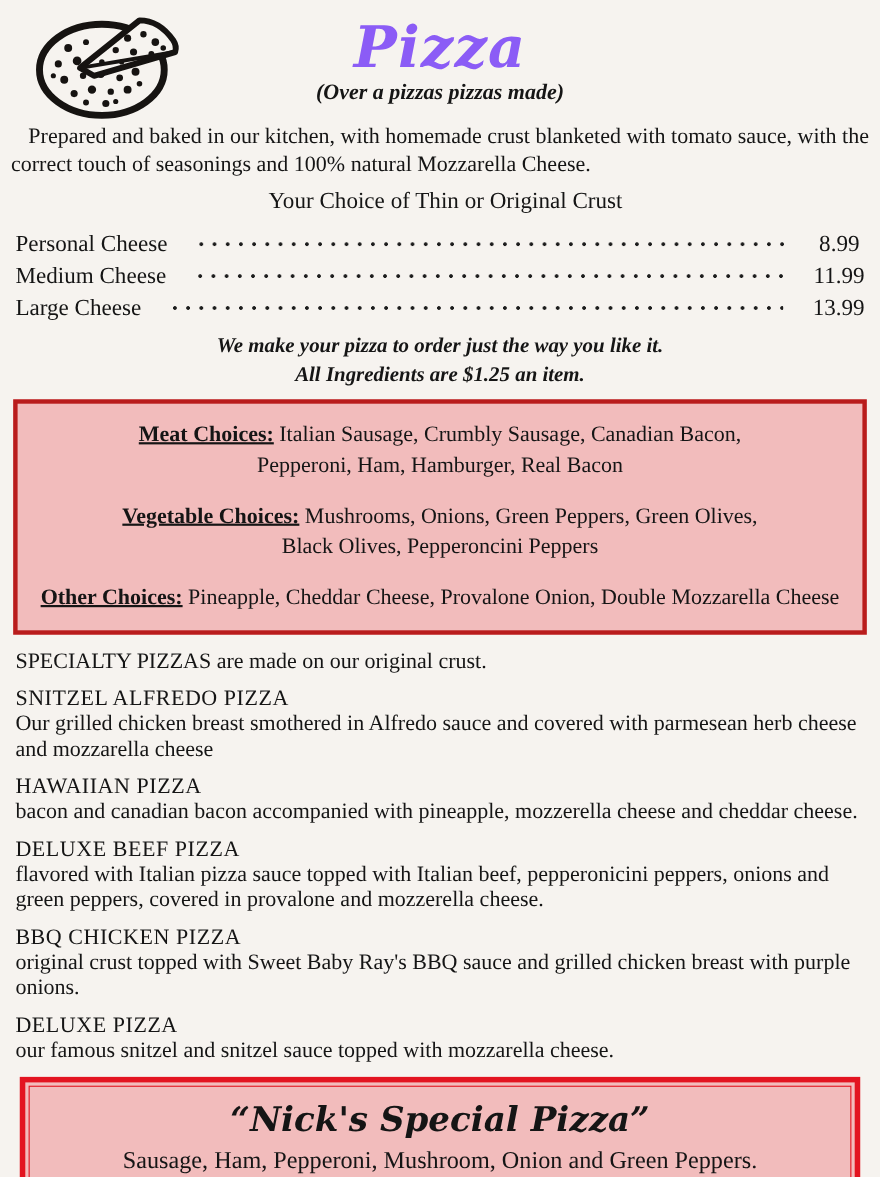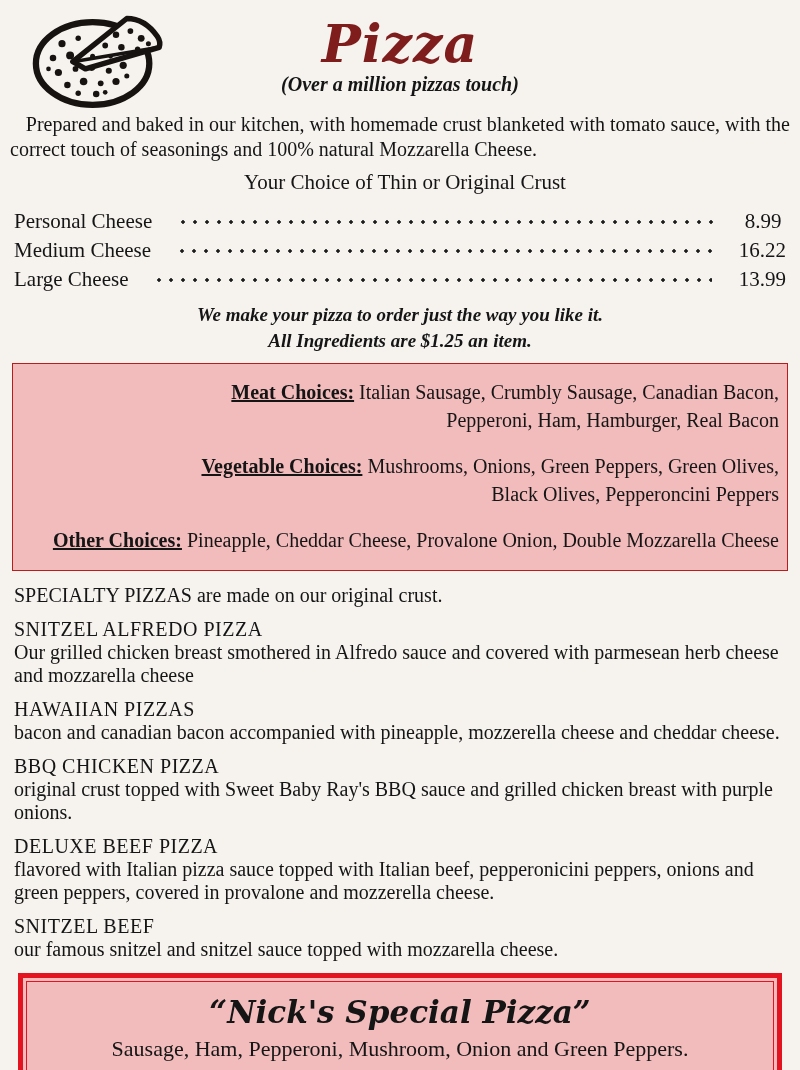--- a/index.html
+++ b/index.html
@@ -14,21 +14,21 @@
   }
 
   
   .header { position: relative; height: 108px; }
   .logo-wrap { position: absolute; left: 26px; top: 5px; width: 144px; height: 108px; }
   .title-wrap { text-align: center; padding-top: 16px; }
   .page-title {
     font-family: "DejaVu Serif", serif;
     font-style: italic; font-weight: bold;
     font-size: 52px; line-height: 56px;
-    color: #7f1d1d;
+    color: #8b5cf6;
     letter-spacing: 1px;
   }
   .page-subtitle {
     font-weight: bold; font-style: italic;
     font-size: 20px; line-height: 24px; margin-top: 0px;
   }
 
   
   .intro { margin: 4px 10px 0 10px; font-size: 20px; line-height: 25px; }
   .intro .l1 { padding-left: 14px; text-align: right; }
@@ -46,24 +46,24 @@
   }
   .price-val { min-width: 46px; text-align: center; }
 
   
   .notes { text-align: center; font-weight: bold; font-style: italic; font-size: 19px; margin-top: 8px; }
   .notes div { line-height: 26px; }
 
   
   .choices-box {
     margin: 9px 12px 0 12px;
-    border: 1px solid #b91c1c;
+    border: 4px solid #b91c1c;
     background: #f2bcbc;
     padding: 14px 8px 10px 8px;
-    text-align: right;
+    text-align: center;
     font-size: 20px;
   }
   .choice-group { margin-bottom: 18px; }
   .choice-group:last-child { margin-bottom: 6px; }
   .choice-line { line-height: 28px; }
   .choice-label { font-weight: bold; text-decoration: underline; }
 
   
   .specialty { margin: 12px 12px 0 14px; font-size: 20px; }
   .specialty-intro { line-height: 24px; }
@@ -137,40 +137,40 @@
         <circle cx="74" cy="56" r="2.8"></circle>
           <circle cx="94" cy="56" r="2.6"></circle>
           <circle cx="136" cy="42" r="2.8"></circle>
       </g>
 
       <path d="M52 62 L148 46" fill="none" stroke="#161311" stroke-width="4"></path>
     </svg>
   </div>
   <div class="title-wrap">
     <div class="page-title">Pizza</div>
-    <div class="page-subtitle">(Over a million pizzas touch)</div>
+    <div class="page-subtitle">(Over a pizzas pizzas made)</div>
   </div>
 </div>
 
 <div class="intro">
   <div class="l1">Prepared and baked in our kitchen, with homemade crust blanketed with tomato sauce, with the</div>
   <div class="l2">correct touch of seasonings and 100% natural Mozzarella Cheese.</div>
 </div>
 <div class="crust-choice">Your Choice of Thin or Original Crust</div>
 
 <div class="price-list">
   <div class="price-row">
     <span>Personal Cheese</span>
     <span class="dot-leader"></span>
     <span class="price-val">8.99</span>
   </div>
   <div class="price-row">
     <span>Medium Cheese</span>
     <span class="dot-leader"></span>
-    <span class="price-val">16.22</span>
+    <span class="price-val">11.99</span>
   </div>
   <div class="price-row">
     <span>Large Cheese</span>
     <span class="dot-leader"></span>
     <span class="price-val">13.99</span>
   </div>
 </div>
 
 <div class="notes">
   <div>We make your pizza to order just the way you like it.</div>
@@ -201,33 +201,33 @@
 </div>
 
 <div class="specialty">
   <div class="specialty-intro">SPECIALTY PIZZAS are made on our original crust.</div>
 
   <div class="spec-item">
     <div class="spec-name">SNITZEL ALFREDO PIZZA</div>
     <div class="spec-desc">Our grilled chicken breast smothered in Alfredo sauce and covered with parmesean herb cheese and mozzarella cheese</div>
   </div>
   <div class="spec-item">
-    <div class="spec-name">HAWAIIAN PIZZAS</div>
+    <div class="spec-name">HAWAIIAN PIZZA</div>
     <div class="spec-desc">bacon and canadian bacon accompanied with pineapple, mozzerella cheese and cheddar cheese.</div>
+  </div>
+  <div class="spec-item">
+    <div class="spec-name">DELUXE BEEF PIZZA</div>
+    <div class="spec-desc">flavored with Italian pizza sauce topped with Italian beef, pepperonicini peppers, onions and green peppers, covered in provalone and mozzerella cheese.</div>
   </div>
   <div class="spec-item">
     <div class="spec-name">BBQ CHICKEN PIZZA</div>
     <div class="spec-desc">original crust topped with Sweet Baby Ray's BBQ sauce and grilled chicken breast with purple onions.</div>
   </div>
   <div class="spec-item">
-    <div class="spec-name">DELUXE BEEF PIZZA</div>
-    <div class="spec-desc">flavored with Italian pizza sauce topped with Italian beef, pepperonicini peppers, onions and green peppers, covered in provalone and mozzerella cheese.</div>
-  </div>
-  <div class="spec-item">
-    <div class="spec-name">SNITZEL BEEF</div>
+    <div class="spec-name">DELUXE PIZZA</div>
     <div class="spec-desc">our famous snitzel and snitzel sauce topped with mozzarella cheese.</div>
   </div>
 </div>
 
 <div class="nick-box">
   <div class="nick-inner">
     <div class="nick-title">“Nick's Special Pizza”</div>
     <div class="nick-toppings">Sausage, Ham, Pepperoni, Mushroom, Onion and Green Peppers.</div>
   </div>
 </div>

